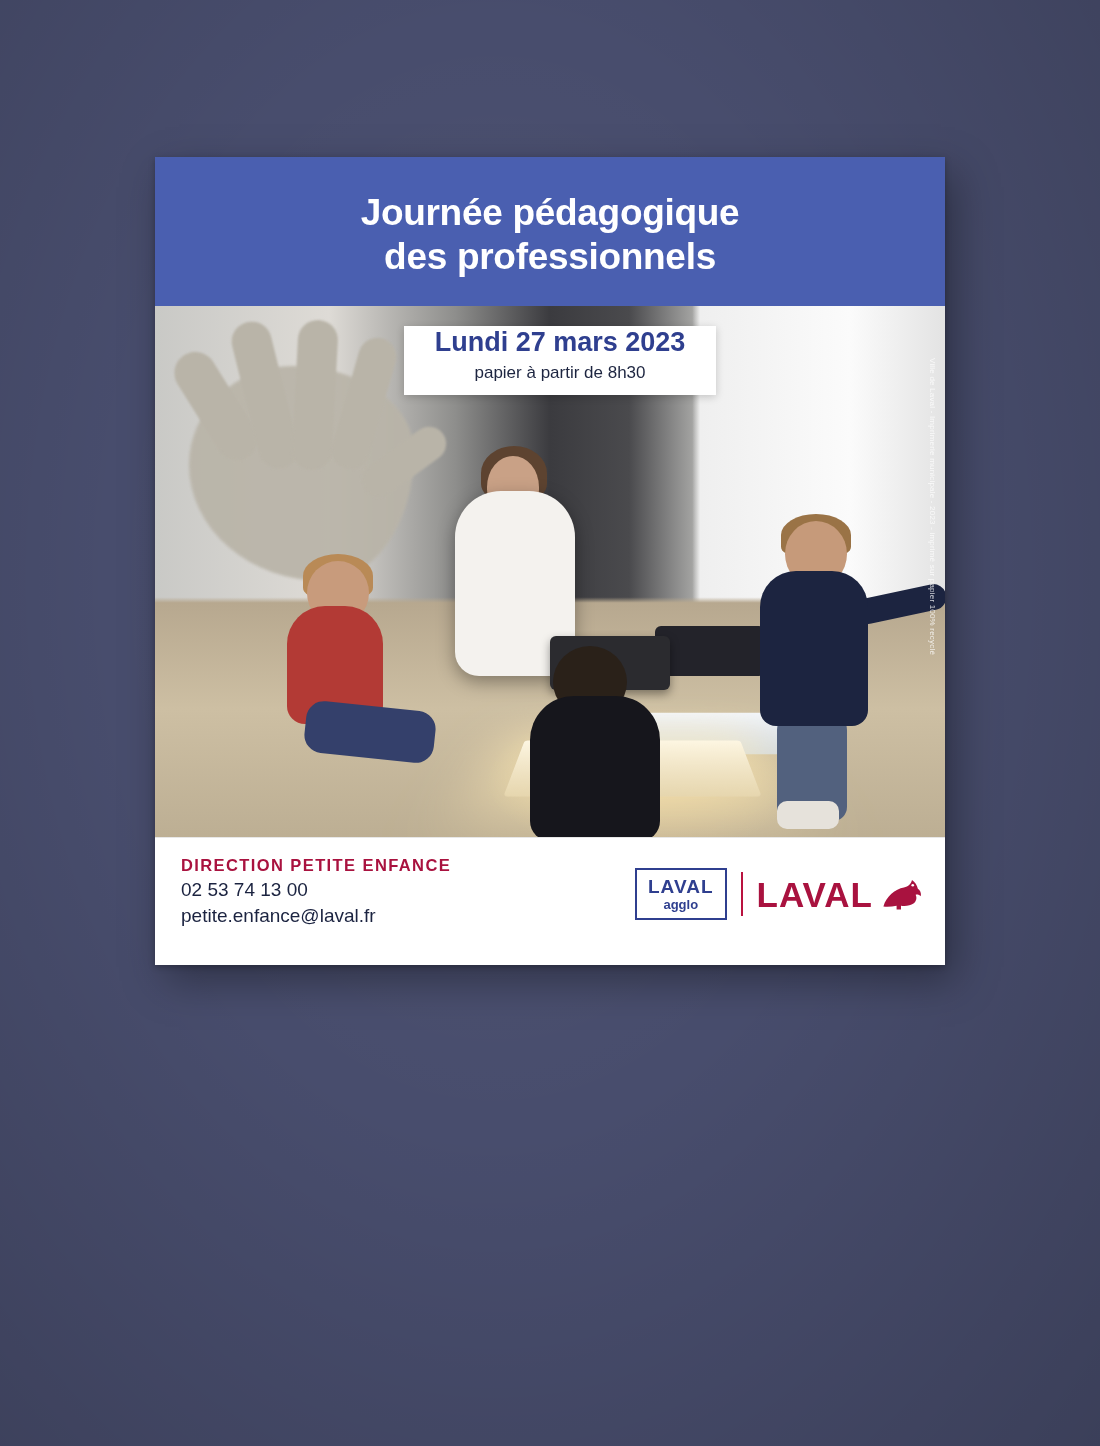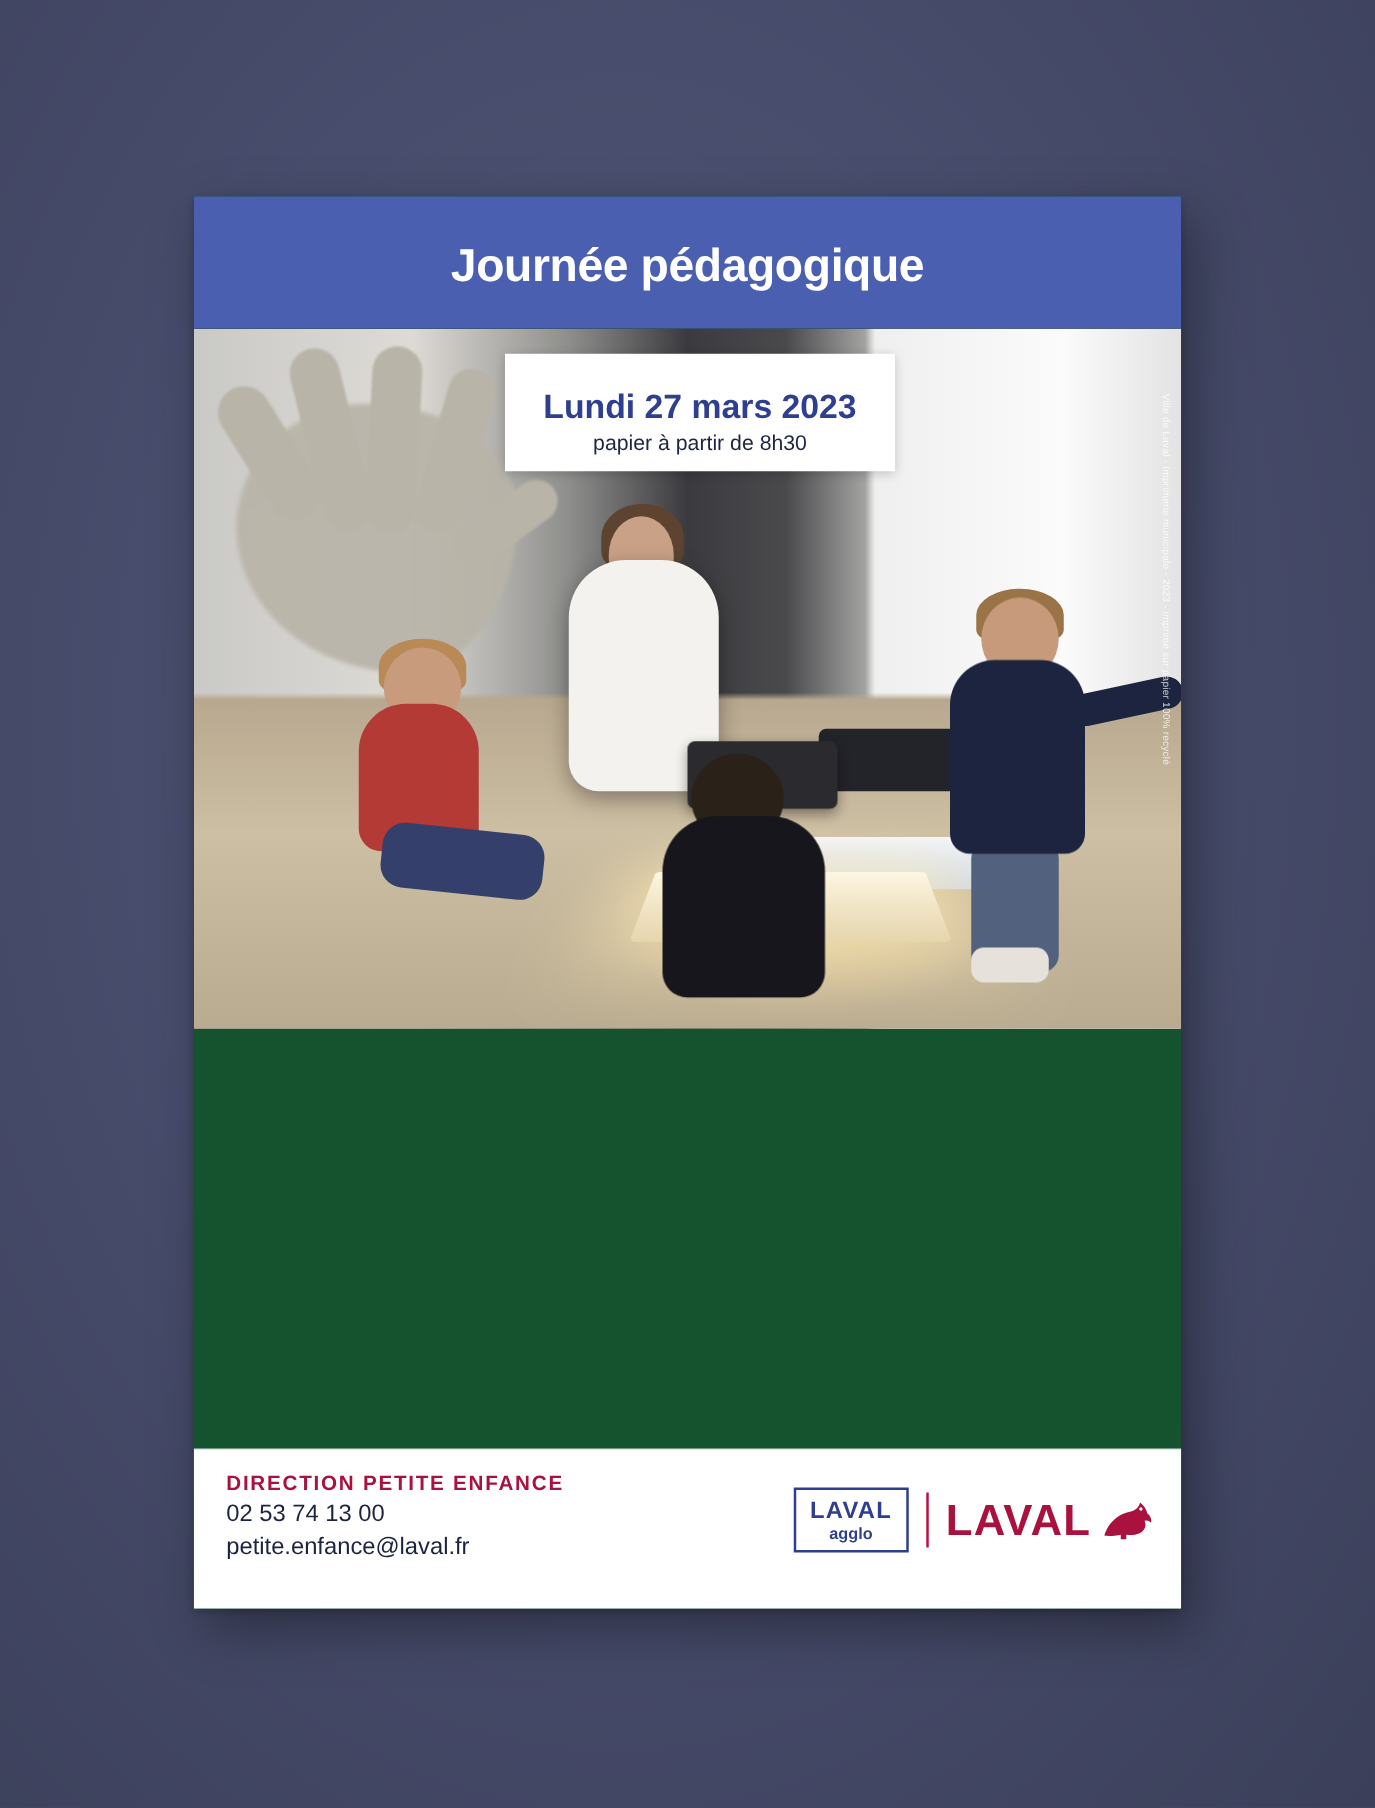--- a/index.html
+++ b/index.html
@@ -27,22 +27,22 @@
     background:
       radial-gradient(ellipse at 45% 40%, rgba(255,255,255,0.05) 0%, rgba(0,0,0,0.0) 45%, rgba(0,0,0,0.18) 100%);
     pointer-events: none;
   }
 
   .poster {
     position: absolute;
     left: 155px;
     top: 157px;
     width: 790px;
-    height: 1130px;
-    background: #14532d;
+    height: 808px;
+    background: #eab308;
     box-shadow: 10px 16px 40px rgba(0,0,0,0.35), 0 2px 6px rgba(0,0,0,0.25);
     overflow: hidden;
   }
 
   
   .header {
     background: #4a5fb0;
     padding: 34px 30px 28px 30px;
     text-align: center;
   }
@@ -197,21 +197,21 @@
   }
 
   
   .date-card {
     position: absolute;
     left: 249px;
     top: 20px;
     width: 292px;
     background: #ffffff;
     text-align: center;
-    padding: 28px 10px 12px 10px;
+    padding: 2px 10px 12px 10px;
     box-shadow: 0 2px 8px rgba(0,0,0,0.18);
   }
   .date-card .date {
     color: #2f3f8f;
     font-size: 27px;
     font-weight: bold;
     line-height: 1.1;
   }
   .date-card .sub {
     color: #1d2540;
@@ -330,20 +330,21 @@
 </head>
 <body>
 
 <div class="stage">
 
   <div class="poster">
 
     <div class="header">
       <h1>
         <span class="l1">Journée pédagogique</span>
+        <span class="l2">des professionnels</span>
       </h1>
     </div>
 
     <div class="photo">
       <div class="photo-bg"></div>
 
       <div class="light-hand"></div>
       <div class="finger f1"></div>
       <div class="finger f2"></div>
       <div class="finger f3"></div>

